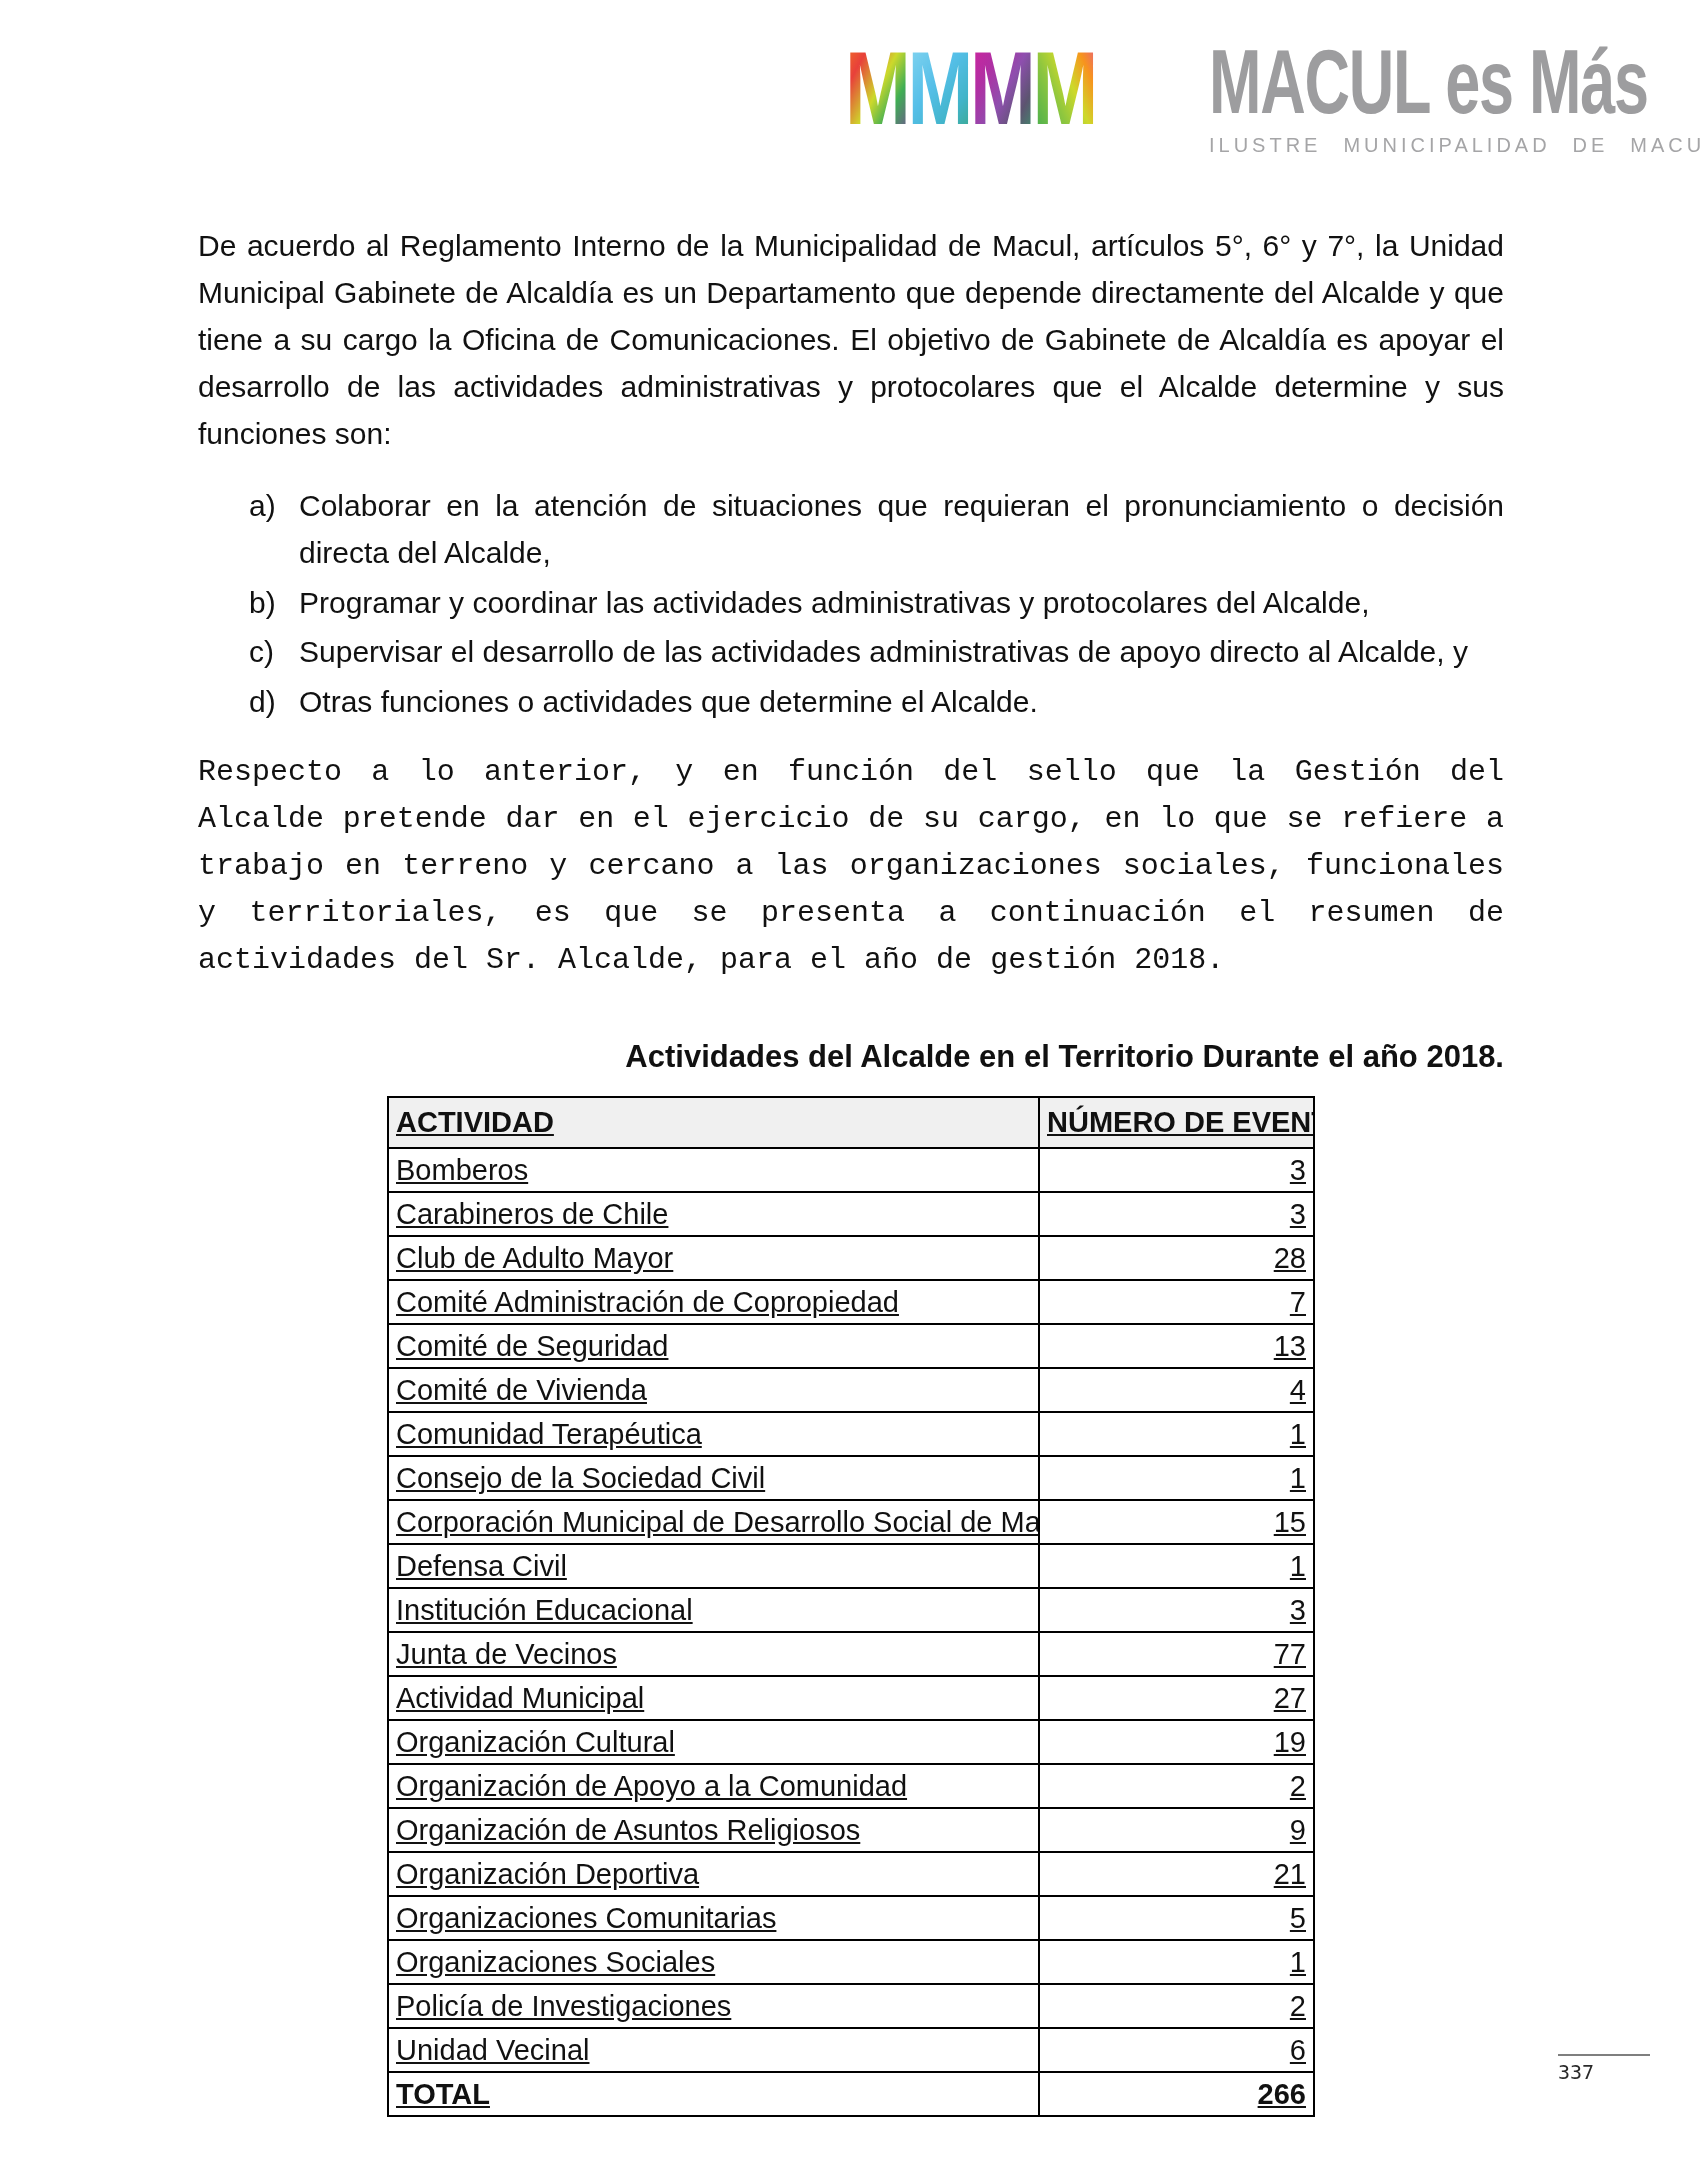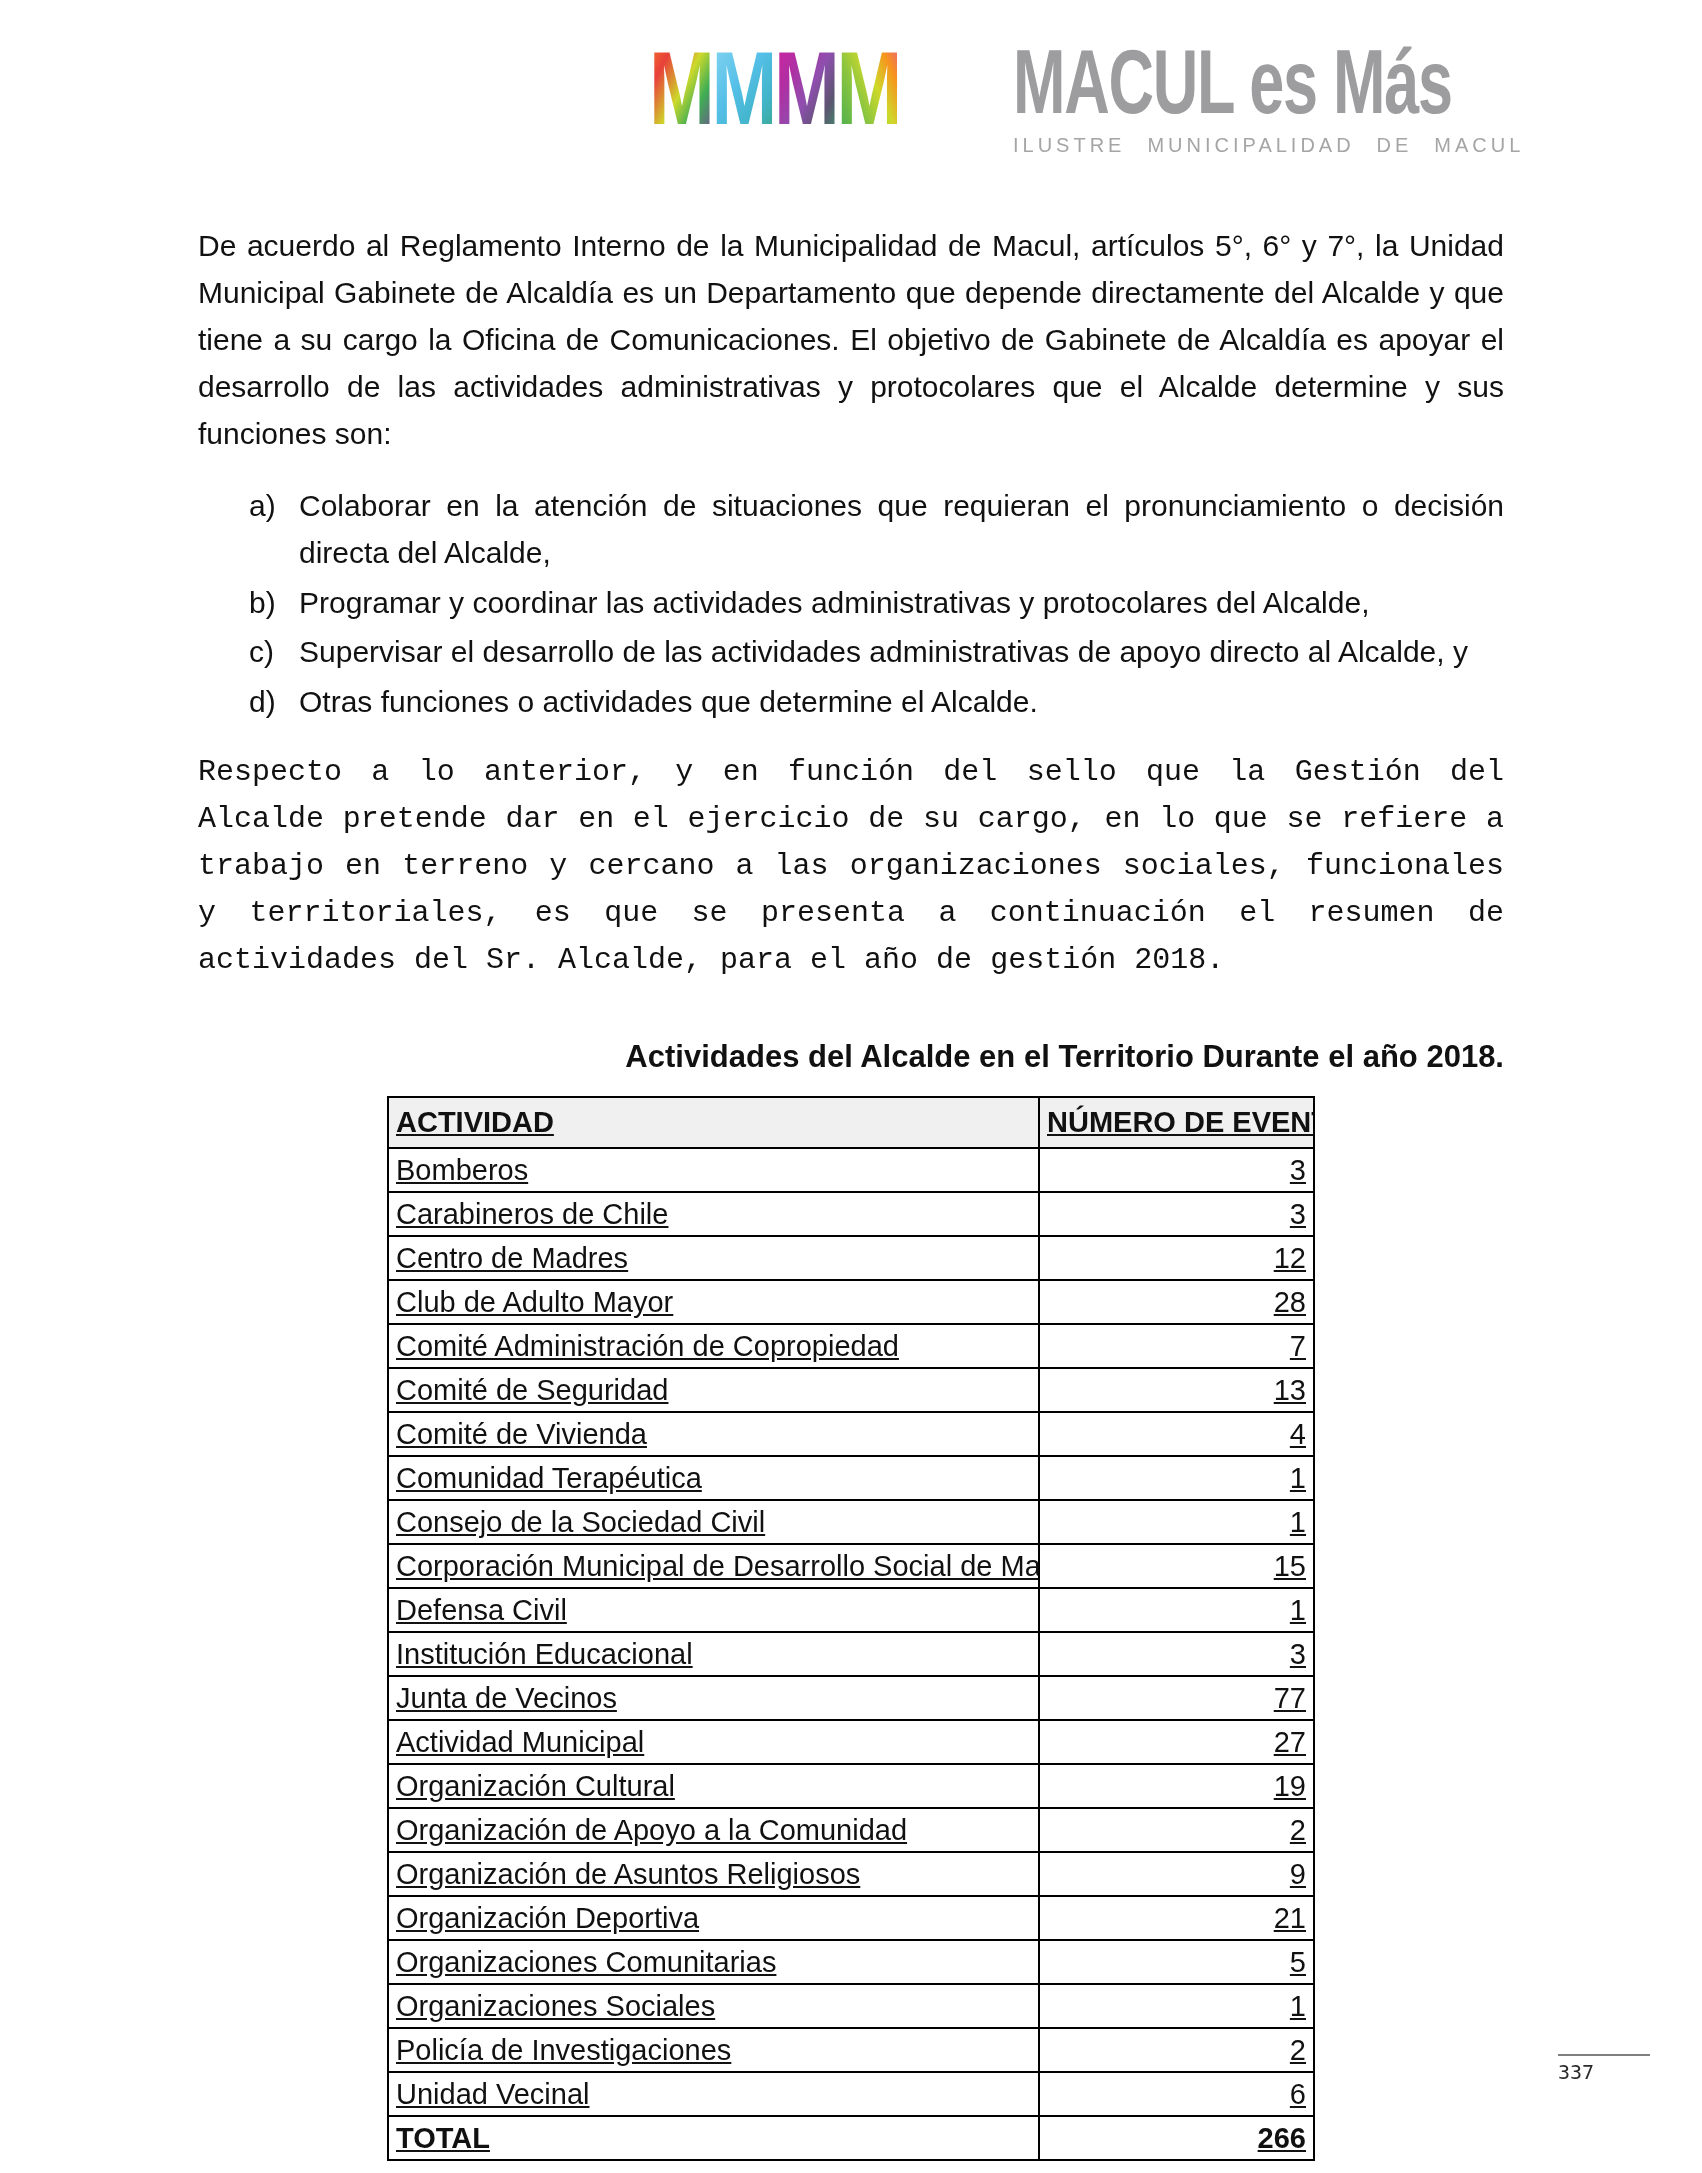--- a/index.html
+++ b/index.html
@@ -15,20 +15,21 @@
     font-family: "Liberation Sans", sans-serif;
     color: #111111;
   }
 
   
   .logo {
     display: flex;
     align-items: flex-start;
     margin: 44px 0 0 649px;
     height: 116px;
+    justify-content: flex-end;
   }
   .logo-ms {
     width: 300px;
     flex: 0 0 auto;
   }
   .logo-ms-inner {
     font-weight: bold;
     font-size: 104px;
     line-height: 88px;
     letter-spacing: -4.4px;
@@ -215,24 +216,20 @@
     <tbody>
       <tr>
           <td>Bomberos</td>
           <td class="num">3</td>
         </tr>
       <tr>
           <td>Carabineros de Chile</td>
           <td class="num">3</td>
         </tr>
       <tr>
-          <td>Centro de Madres</td>
-          <td class="num">12</td>
-        </tr>
-      <tr>
           <td>Club de Adulto Mayor</td>
           <td class="num">28</td>
         </tr>
       <tr>
           <td>Comité Administración de Copropiedad</td>
           <td class="num">7</td>
         </tr>
       <tr>
           <td>Comité de Seguridad</td>
           <td class="num">13</td>

